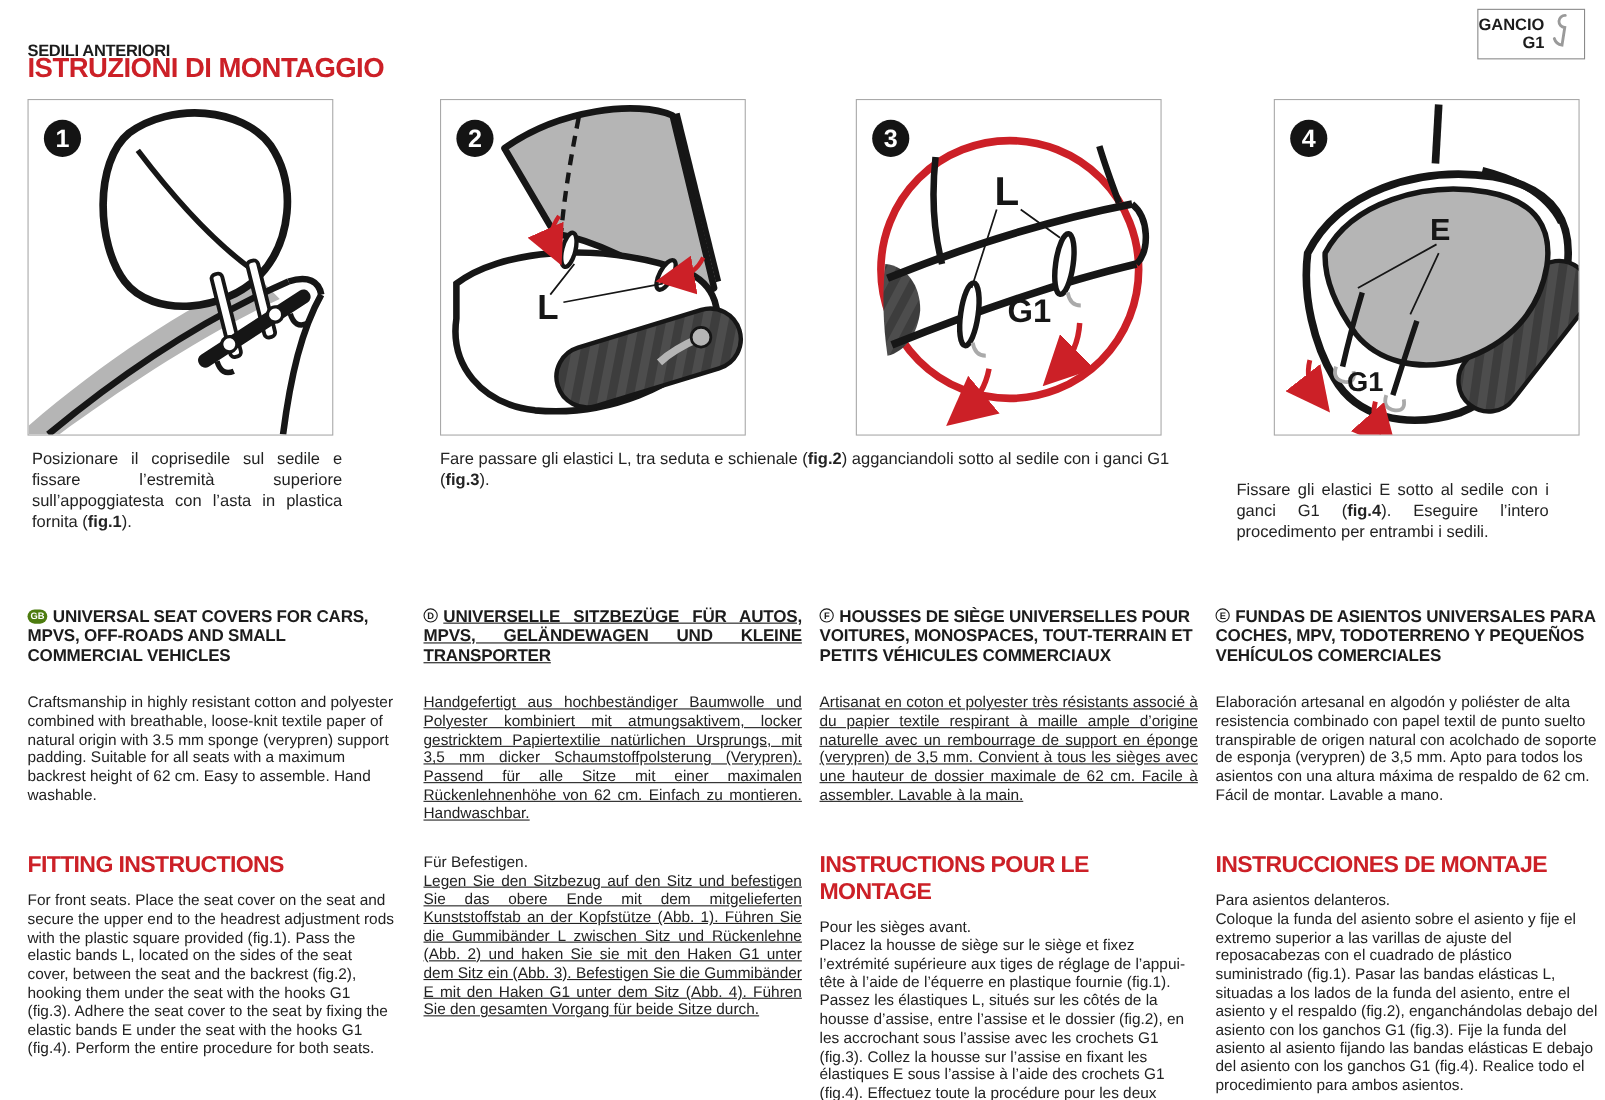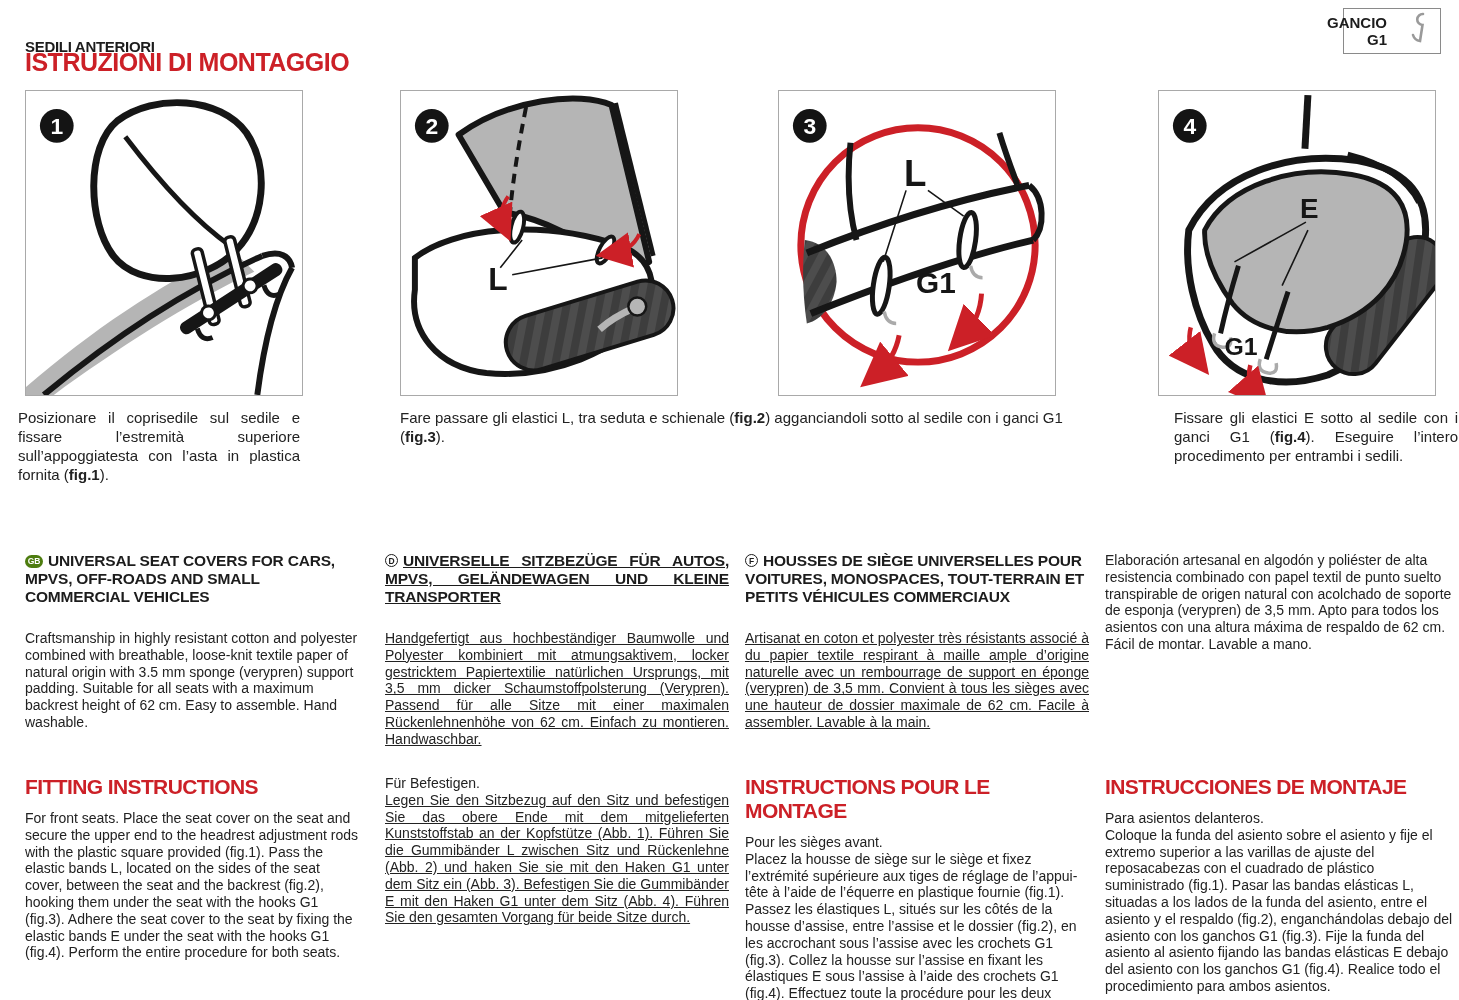--- a/index.html
+++ b/index.html
@@ -5,31 +5,31 @@
   html,body{margin:0;padding:0;}
   body{
     width:1459px;height:1000px;position:relative;background:#ffffff;
     font-family:"Liberation Sans",sans-serif;color:#1c1c1c;overflow:hidden;
   }
   .abs{position:absolute;}
   
   .title{left:25px;top:8px;font-size:25px;font-weight:bold;color:#cc2027;letter-spacing:-0.5px;margin-top:40px;}
   .subtitle{left:25px;top:38px;font-size:15px;font-weight:bold;color:#1c1c1c;letter-spacing:-0.3px;}
   .hookbox{right:18px;top:8px;width:98px;height:46px;border:1px solid #8a8a8a;background:#fff;
-    display:flex;align-items:center;justify-content:flex-end;padding:0 6px;box-sizing:border-box;gap:23px;}
+    display:flex;align-items:center;justify-content:flex-end;padding:0 6px;box-sizing:border-box;gap:6px;}
   .hookbox .lbl{text-align:right;font-size:15px;font-weight:bold;line-height:17px;color:#1c1c1c;}
   
   .fig{width:278px;height:306px;border:1px solid #a9a9a9;background:#fff;top:90px;box-sizing:border-box;}
   .fig svg{display:block;}
   .f1{left:25px;} .f2{left:400px;} .f3{left:778px;} .f4{left:1158px;}
   
   .caption{top:408px;font-size:15px;line-height:19px;color:#222;}
-  .cap1{left:18px;width:282px;text-align:justify;}
+  .cap1{left:29px;width:282px;text-align:justify;}
   .cap2{left:400px;width:688px;}
-  .cap4{left:1174px;width:284px;text-align:justify;}
+  .cap4{left:1124px;width:284px;text-align:justify;margin-top:28px;}
   
   .mid{top:552px;}
   .mid .hdr{font-size:15.5px;font-weight:bold;line-height:18px;color:#1c1c1c;min-height:78px;letter-spacing:-0.2px;}
   .mid .body{font-size:14px;line-height:16.8px;color:#222;}
   .c1{left:25px;width:336px;} .c2{left:385px;width:344px;} .c3{left:745px;width:344px;} .c4{left:1105px;width:350px;}
   .just{text-align:justify;text-decoration:underline;}
   .marker{display:inline-block;height:13px;line-height:13px;text-align:center;font-size:8.5px;
     font-weight:bold;vertical-align:2px;margin-right:5px;box-sizing:border-box;}
   .marker.filled{background:#4d7c0f;color:#fff;min-width:18px;border-radius:7px;padding:0 2px;}
   .marker.outline{border:1.5px solid #1c1c1c;color:#1c1c1c;width:13px;border-radius:50%;}
@@ -197,20 +197,23 @@
 </div>
 
 <div class="abs mid c3">
   <div class="hdr">
     <span class="marker outline">F</span><span>HOUSSES DE SIÈGE UNIVERSELLES POUR VOITURES, MONOSPACES, TOUT-TERRAIN ET PETITS VÉHICULES COMMERCIAUX</span>
   </div>
   <div class="body just">Artisanat en coton et polyester très résistants associé à du papier textile respirant à maille ample d’origine naturelle avec un rembourrage de support en éponge (verypren) de 3,5 mm. Convient à tous les sièges avec une hauteur de dossier maximale de 62 cm. Facile à assembler. Lavable à la main.</div>
 </div>
 
 <div class="abs mid c4">
+  <div class="hdr">
+    <span class="marker outline">E</span><span>FUNDAS DE ASIENTOS UNIVERSALES PARA COCHES, MPV, TODOTERRENO Y PEQUEÑOS VEHÍCULOS COMERCIALES</span>
+  </div>
   <div class="body">Elaboración artesanal en algodón y poliéster de alta resistencia combinado con papel textil de punto suelto transpirable de origen natural con acolchado de soporte de esponja (verypren) de 3,5 mm. Apto para todos los asientos con una altura máxima de respaldo de 62 cm. Fácil de montar. Lavable a mano.</div>
 </div>
 
 <div class="abs low c1">
   <h2 class="redhead">FITTING INSTRUCTIONS</h2>
   <div class="intro"></div>
   <div class="body">For front seats. Place the seat cover on the seat and secure the upper end to the headrest adjustment rods with the plastic square provided (fig.1). Pass the elastic bands L, located on the sides of the seat cover, between the seat and the backrest (fig.2), hooking them under the seat with the hooks G1 (fig.3). Adhere the seat cover to the seat by fixing the elastic bands E under the seat with the hooks G1 (fig.4). Perform the entire procedure for both seats.</div>
 </div>
 
 <div class="abs low c2">

